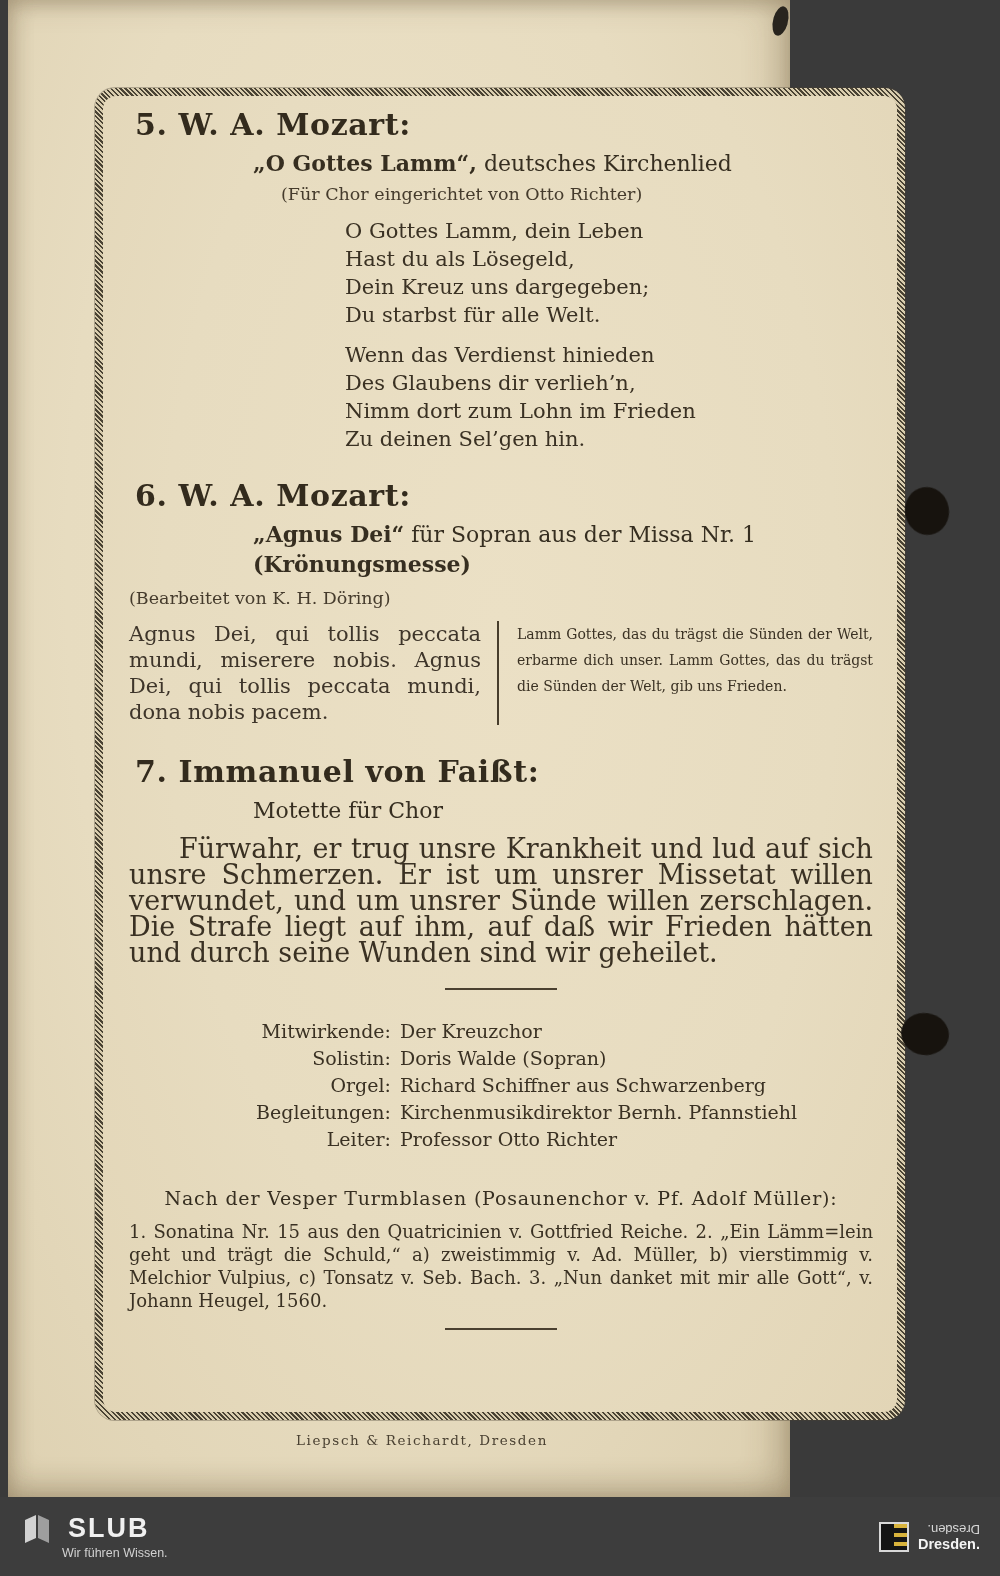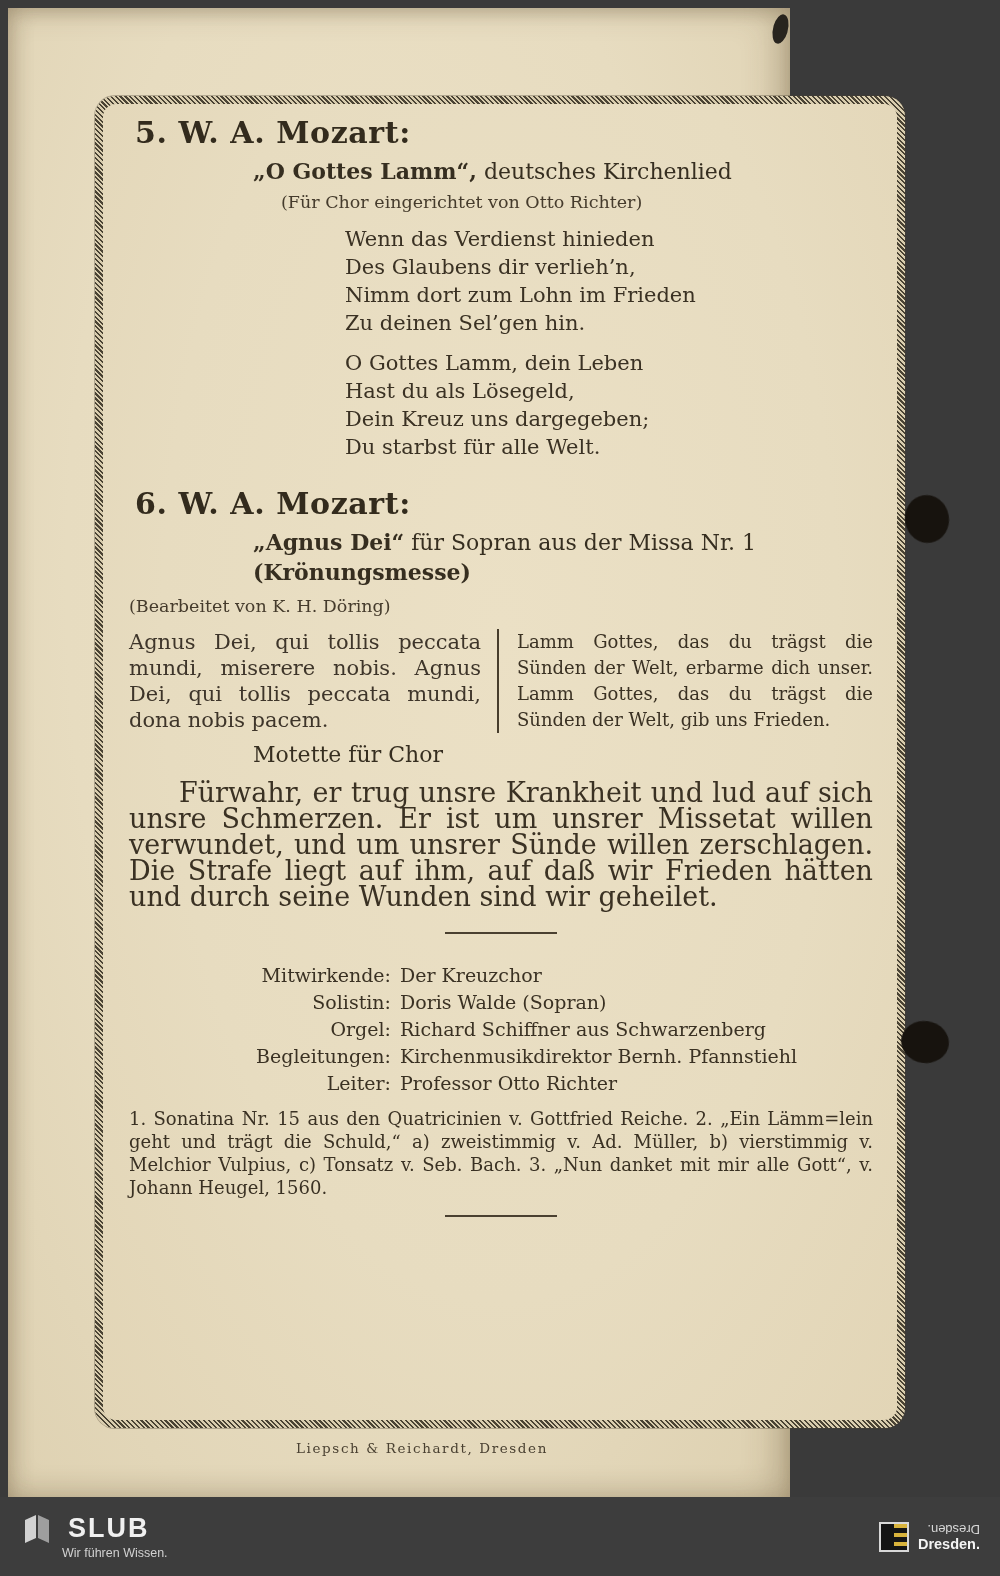--- a/index.html
+++ b/index.html
@@ -1,21 +1,21 @@
 <!DOCTYPE html>
 <html><head>
 <meta charset="utf-8">
 <style>
   * { margin:0; padding:0; box-sizing:border-box; }
   html,body { width:1000px; height:1576px; overflow:hidden; }
   body { position:relative; background:#3a3a3a; font-family:"DejaVu Serif", serif; }
 
   
   .page {
-    position:absolute; left:8px; top:8px; width:782px; height:1497px;
+    position:absolute; left:8px; top:0; width:782px; height:1497px;
     background: radial-gradient(ellipse at 48% 38%, #ece1c6 0%, #e7dcc0 55%, #ddd0b0 100%);
     box-shadow: inset -16px 0 34px rgba(80,60,30,.20),
                 inset 0 -14px 28px rgba(80,60,30,.16),
                 inset 8px 0 20px rgba(80,60,30,.12),
                 inset 0 6px 14px rgba(80,60,30,.10);
     color:#3a3126;
   }
 
   
   .frame {
@@ -48,21 +48,21 @@
   .a6 { margin-top:9px; }
 
   .verse { font-size:21px; line-height:28px; margin-left:216px; white-space:pre-line; color:#3a3123; }
   .v1 { margin-top:12px; }
   .v2 { margin-top:12px; }
 
   .cols { display:flex; margin-top:12px; }
   .col-latin { width:368px; padding-right:16px; font-size:21px; line-height:26px;
                text-align:justify; color:#3e352a; font-family:"DejaVu Serif", serif; }
   .col-german { flex:1; border-left:2px solid #473d2c; padding-left:18px;
-                font-size:18px; line-height:26px; text-align:justify; color:#3a3123; }
+                font-size:14px; line-height:26px; text-align:justify; color:#3a3123; }
 
   .title7 { font-size:22px; line-height:27px; margin-left:124px; margin-top:8px; color:#362e20; }
   .t7line1 { display:block; width:616px; text-align-last:justify; }
   .t7line1 .b { font-weight:bold; }
   .para7 { font-size:27px; line-height:26px; margin-top:12px; text-align:justify;
            text-indent:50px; color:#3a3123; }
 
   .small-rule { width:112px; height:0; border-top:2px solid #4a4030; margin:22px auto 18px auto; }
   .small-rule.r2 { margin:16px auto 14px auto; }
 
@@ -111,42 +111,43 @@
 
 <div class="page">
 
   <div class="frame">
     <div class="frame-inner">
 
       <section>
         <h2 class="num-heading h5">5. W. A. Mozart:</h2>
         <p class="piece-title t5"><span class="b">„O Gottes Lamm“,</span><span> deutsches Kirchenlied</span></p>
         <p class="arranger a5">(Für Chor eingerichtet von Otto Richter)</p>
+        <div class="verse v1">O Gottes Lamm, dein Leben
+Hast du als Lösegeld,
+Dein Kreuz uns dargegeben;
+Du starbst für alle Welt.</div>
         <div class="verse v2">Wenn das Verdienst hinieden
 Des Glaubens dir verlieh’n,
 Nimm dort zum Lohn im Frieden
 Zu deinen Sel’gen hin.</div>
-        <div class="verse v1">O Gottes Lamm, dein Leben
-Hast du als Lösegeld,
-Dein Kreuz uns dargegeben;
-Du starbst für alle Welt.</div>
       </section>
 
       <section>
         <h2 class="num-heading h6">6. W. A. Mozart:</h2>
         <p class="piece-title t6"><span class="b">„Agnus Dei“</span><span> für Sopran aus der Missa Nr. 1</span></p>
         <p class="kronung">(Krönungsmesse)</p>
         <p class="arranger a6" style="text-align:left; margin-left:0;">(Bearbeitet von K. H. Döring)</p>
         <div class="cols">
           <div class="col-latin">Agnus Dei, qui tollis peccata mundi, miserere nobis. Agnus Dei, qui tollis peccata mundi, dona nobis pacem.</div>
           <div class="col-german">Lamm Gottes, das du trägst die Sünden der Welt, erbarme dich unser. Lamm Gottes, das du trägst die Sünden der Welt, gib uns Frieden.</div>
         </div>
       </section>
 
       <section>
+        <h2 class="num-heading h7">7. Immanuel von Faißt:</h2>
         <p class="title7">
           <span>Motette für Chor</span>
         </p>
         <p class="para7">Fürwahr, er trug unsre Krankheit und lud auf sich unsre Schmerzen. Er ist um unsrer Missetat willen verwundet, und um unsrer Sünde willen zerschlagen. Die Strafe liegt auf ihm, auf daß wir Frieden hätten und durch seine Wunden sind wir geheilet.</p>
       </section>
 
       <div class="small-rule"></div>
 
       <div class="credits">
         <div class="crow">
@@ -164,20 +165,21 @@
         <div class="crow">
           <span class="clabel">Begleitungen:</span>
           <span class="cval">Kirchenmusikdirektor Bernh. Pfannstiehl</span>
         </div>
         <div class="crow">
           <span class="clabel">Leiter:</span>
           <span class="cval">Professor Otto Richter</span>
         </div>
       </div>
 
+      <p class="turm-heading">Nach der Vesper Turmblasen (Posaunenchor v. Pf. Adolf Müller):</p>
       <p class="turm-text">1. Sonatina Nr. 15 aus den Quatricinien v. Gottfried Reiche.  2. „Ein Lämm=lein geht und trägt die Schuld,“ a) zweistimmig v. Ad. Müller, b) vierstimmig v. Melchior Vulpius, c) Tonsatz v. Seb. Bach.  3. „Nun danket mit mir alle Gott“, v. Johann Heugel, 1560.</p>
 
       <div class="small-rule r2"></div>
 
 
     </div>
   </div>
 
   <div class="printer">Liepsch &amp; Reichardt, Dresden</div>
 

